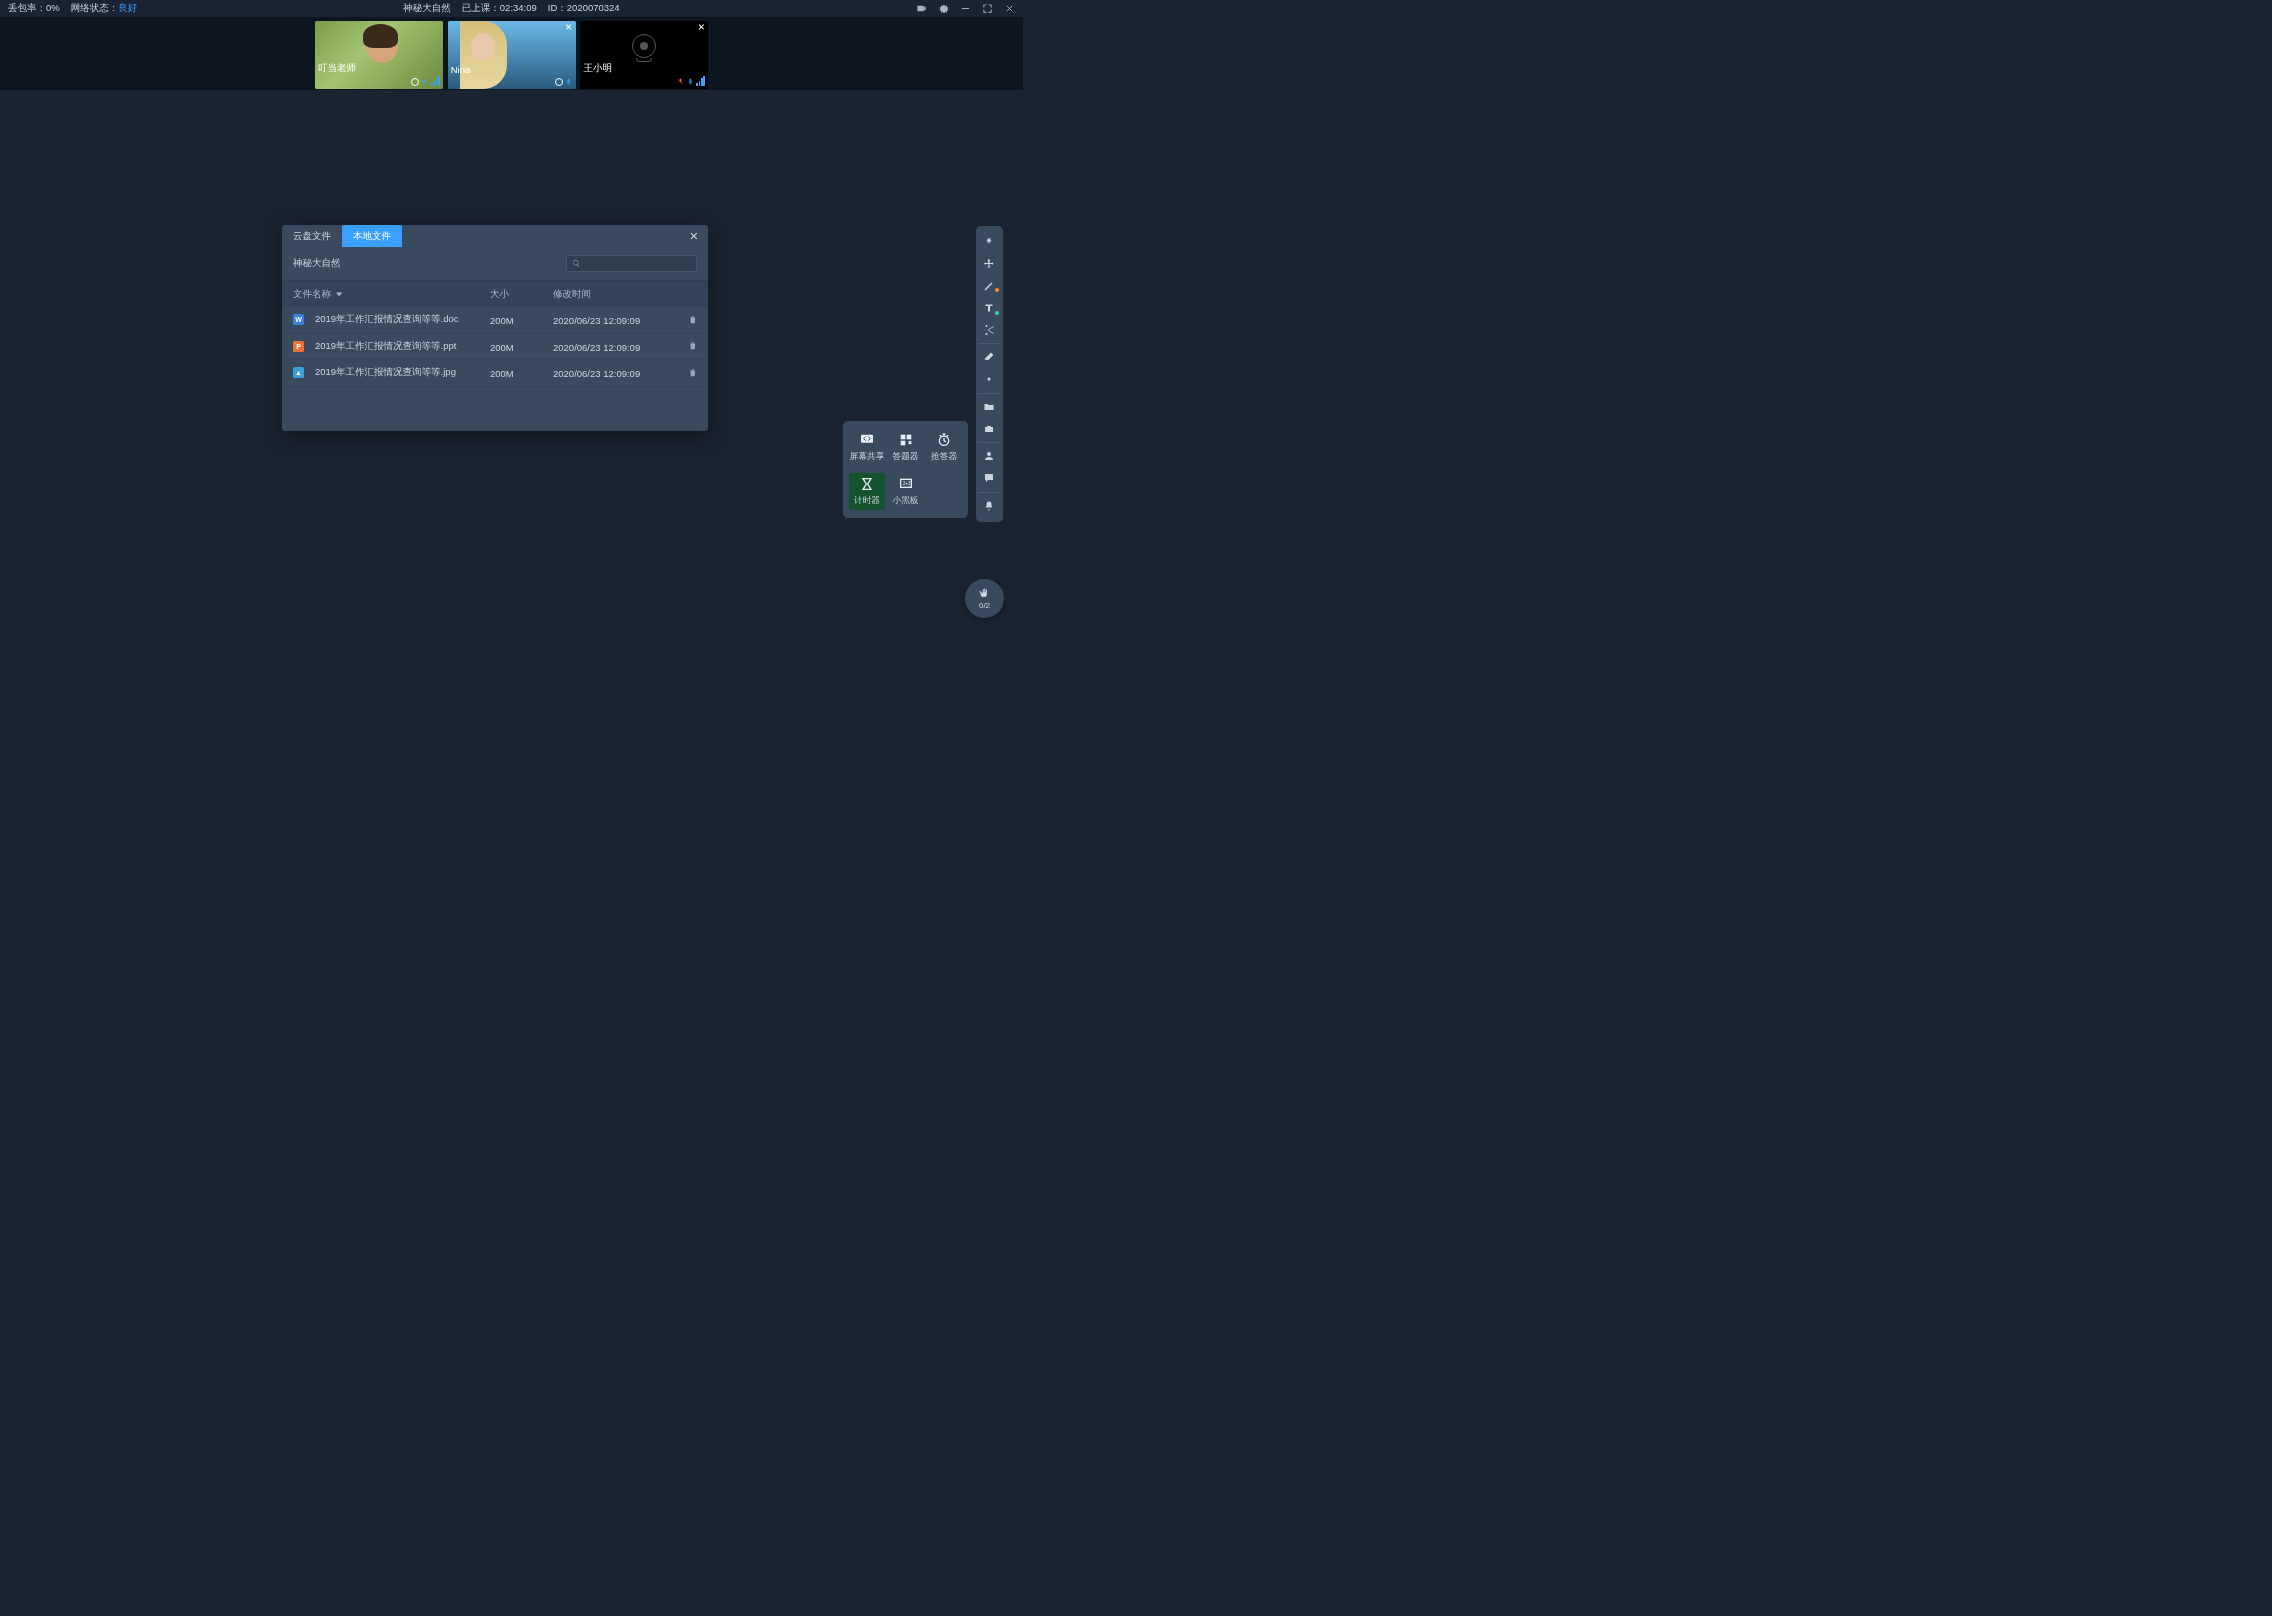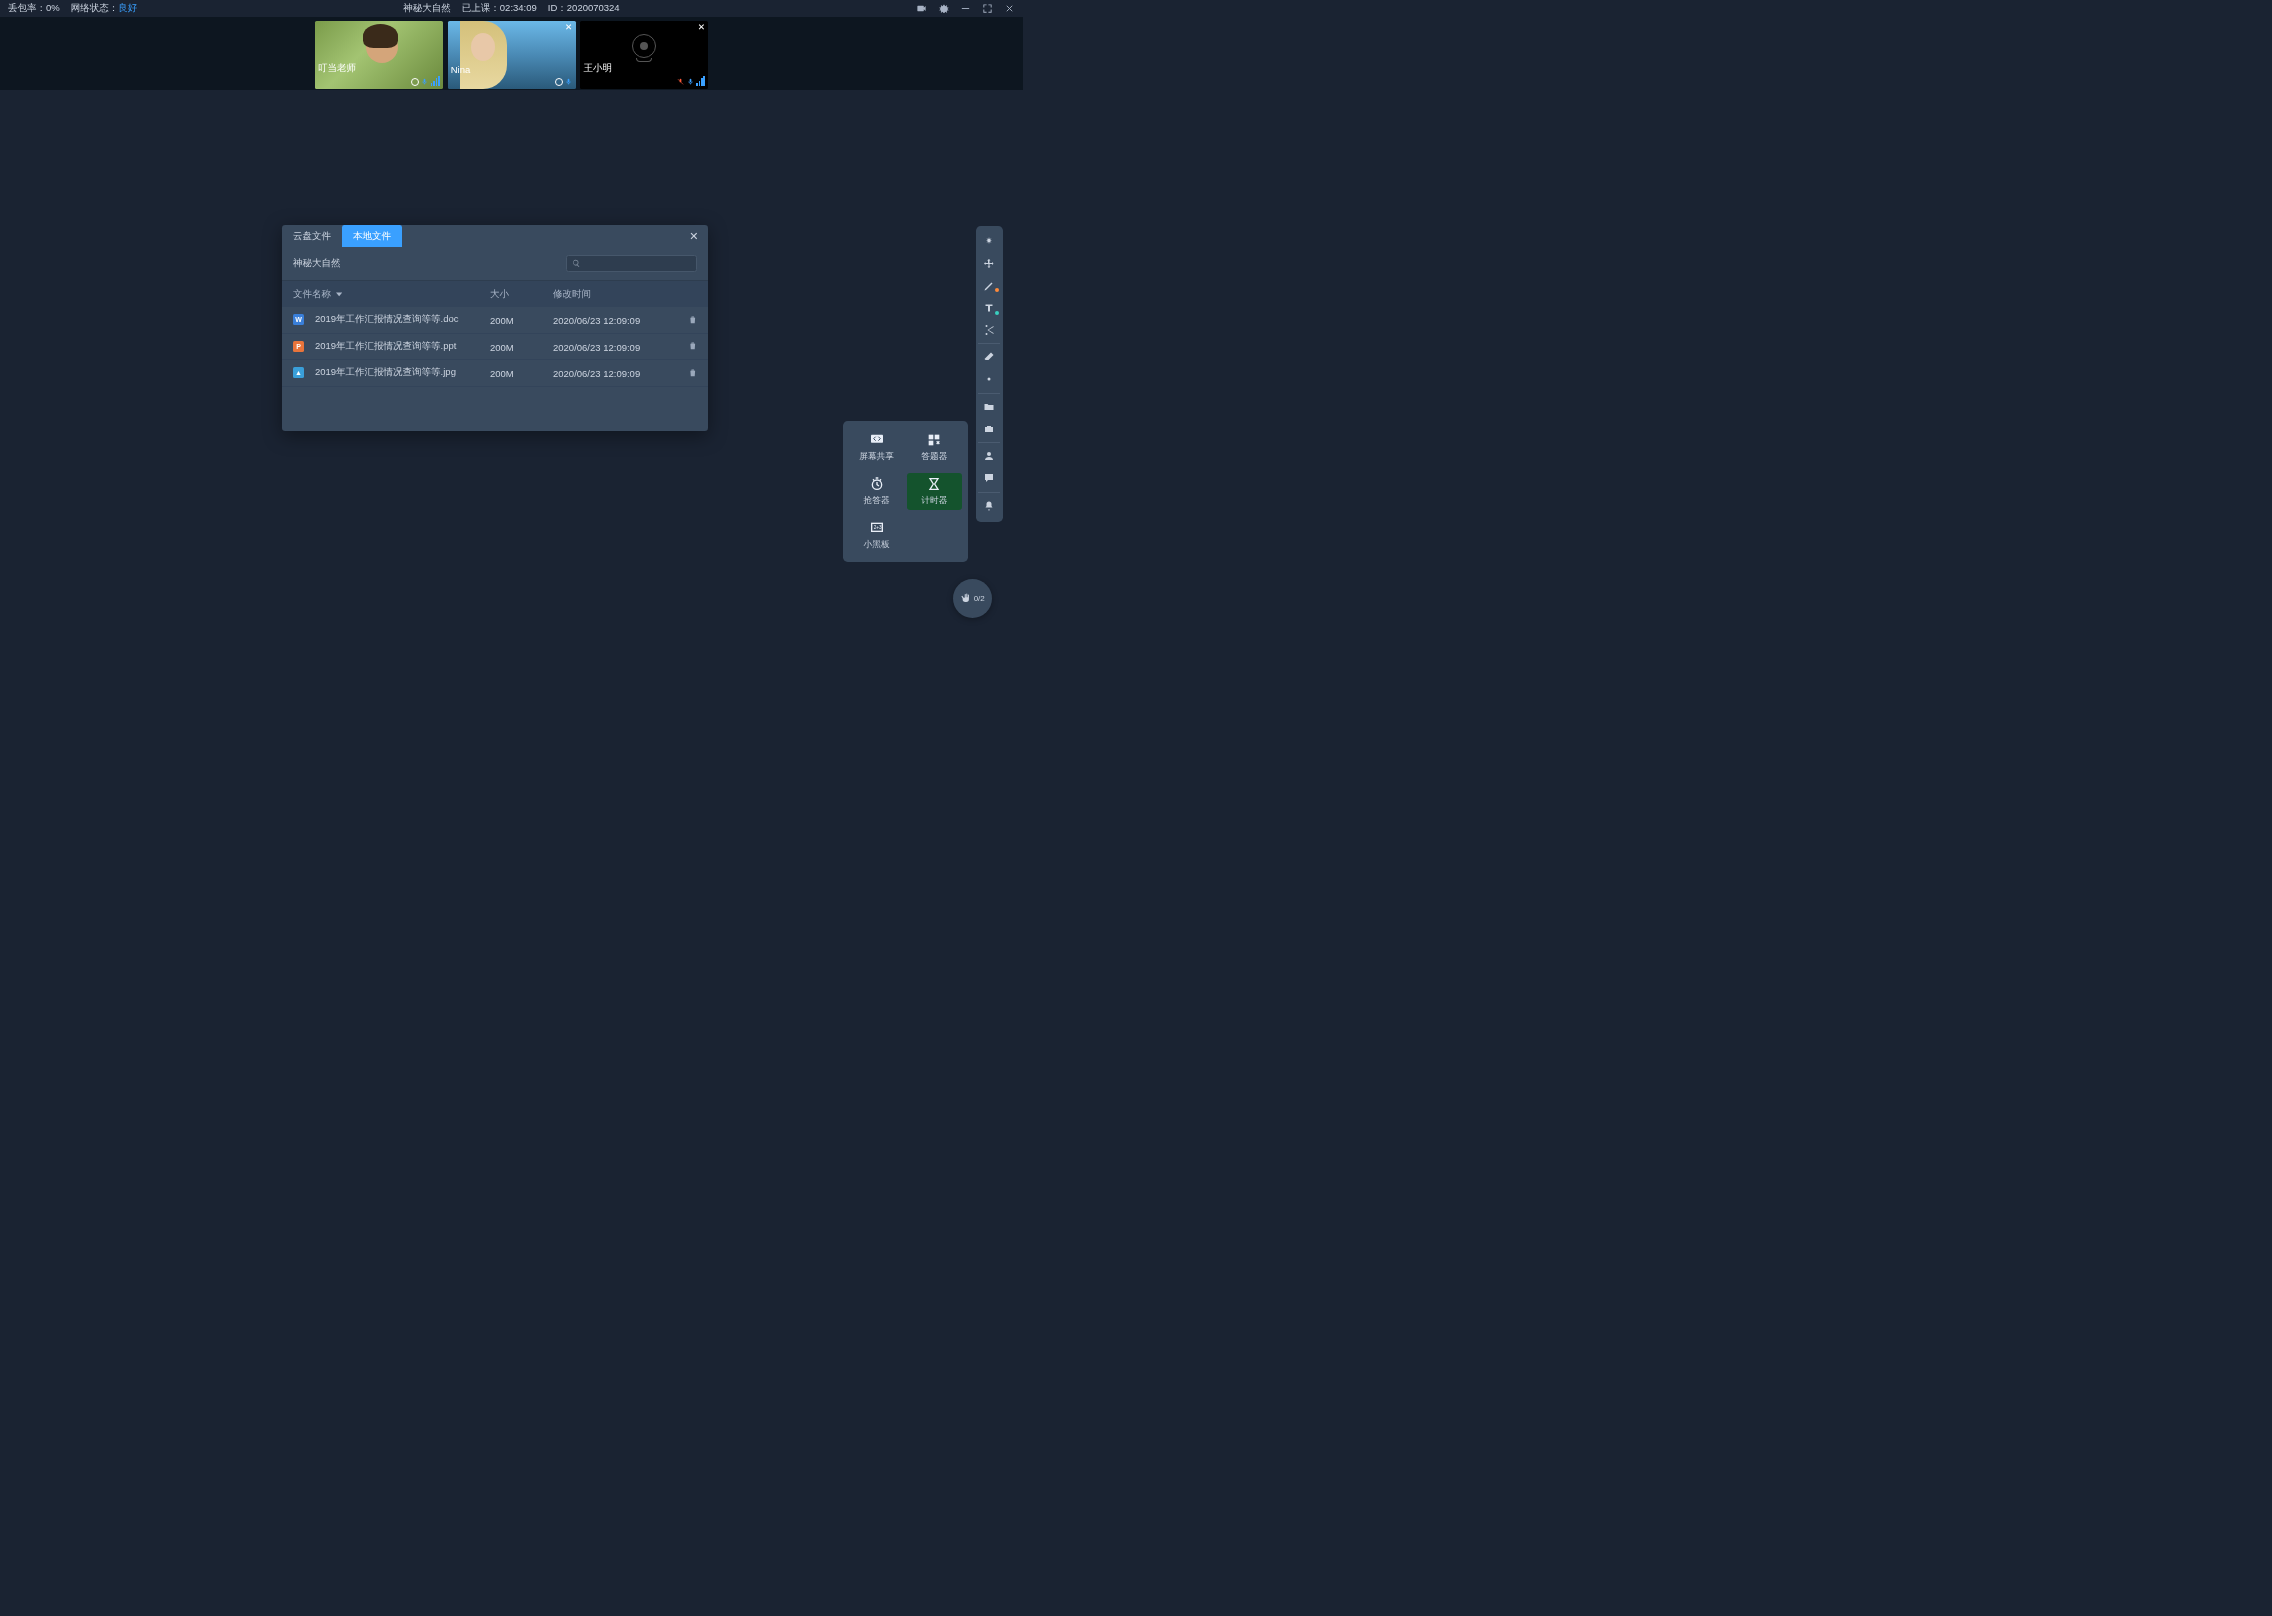--- a/index.html
+++ b/index.html
@@ -106,31 +106,31 @@
 .rtool .t { width: 24px; height: 22px; display:flex; align-items:center; justify-content:center; cursor:pointer; position:relative;}
 .rtool svg { width: 12px; height: 12px; fill: #ccd4e0; }
 .rtool .sep { width: 80%; height: 0.8px; background: #4a5b70; margin: 2.4px 0; }
 .dot-orange { position:absolute; right:2.4px; bottom:4.7px; width:4px; height:4px; background:#ff8a3a; border-radius:50%; }
 .dot-teal { position:absolute; right:2.4px; bottom:4px; width:4px; height:4px; background:#3ad0c0; border-radius:50%; }
 
 
 .teach {
   position: absolute; right: 55px; top: 421px;
   width: 125px; background: #394a5e; border-radius: 4.7px;
-  padding: 8px 6.3px; display: grid; grid-template-columns: repeat(2,1fr); gap: 6.3px 3.2px;
+  padding: 8px 6.3px; display: grid; grid-template-columns: repeat(3,1fr); gap: 6.3px 3.2px;
 }
 .teach .item { display:flex; flex-direction:column; align-items:center; gap:3.2px; cursor:pointer; font-size:8.7px; color:#ccd4e0; padding:3.2px 0; border-radius:3.2px;}
 .teach .item.active { background:#14532d; }
 .teach .item svg { width:16px; height:16px; fill:#e8eef7; }
 
 
 .hand {
-  position: absolute; right: 31px; bottom: 110px;
+  position: absolute; right: 19px; bottom: 110px;
   width: 39px; height: 39px; border-radius: 50%;
-  background: #394a5e; display:flex; align-items:center; justify-content:center; gap:0.8px;
+  background: #394a5e; display:flex; flex-direction:column; align-items:center; justify-content:center; gap:0.8px;
   cursor:pointer; box-shadow: 0 1.6px 6.3px rgba(0,0,0,.3);
 }
 .hand svg { width: 12.6px; height: 12.6px; fill:#ccd4e0; }
 .hand span { font-size: 8px; }
 </style>
 </head>
 <body>
 
 <div class="topbar">
   <div class="topbar-left">

